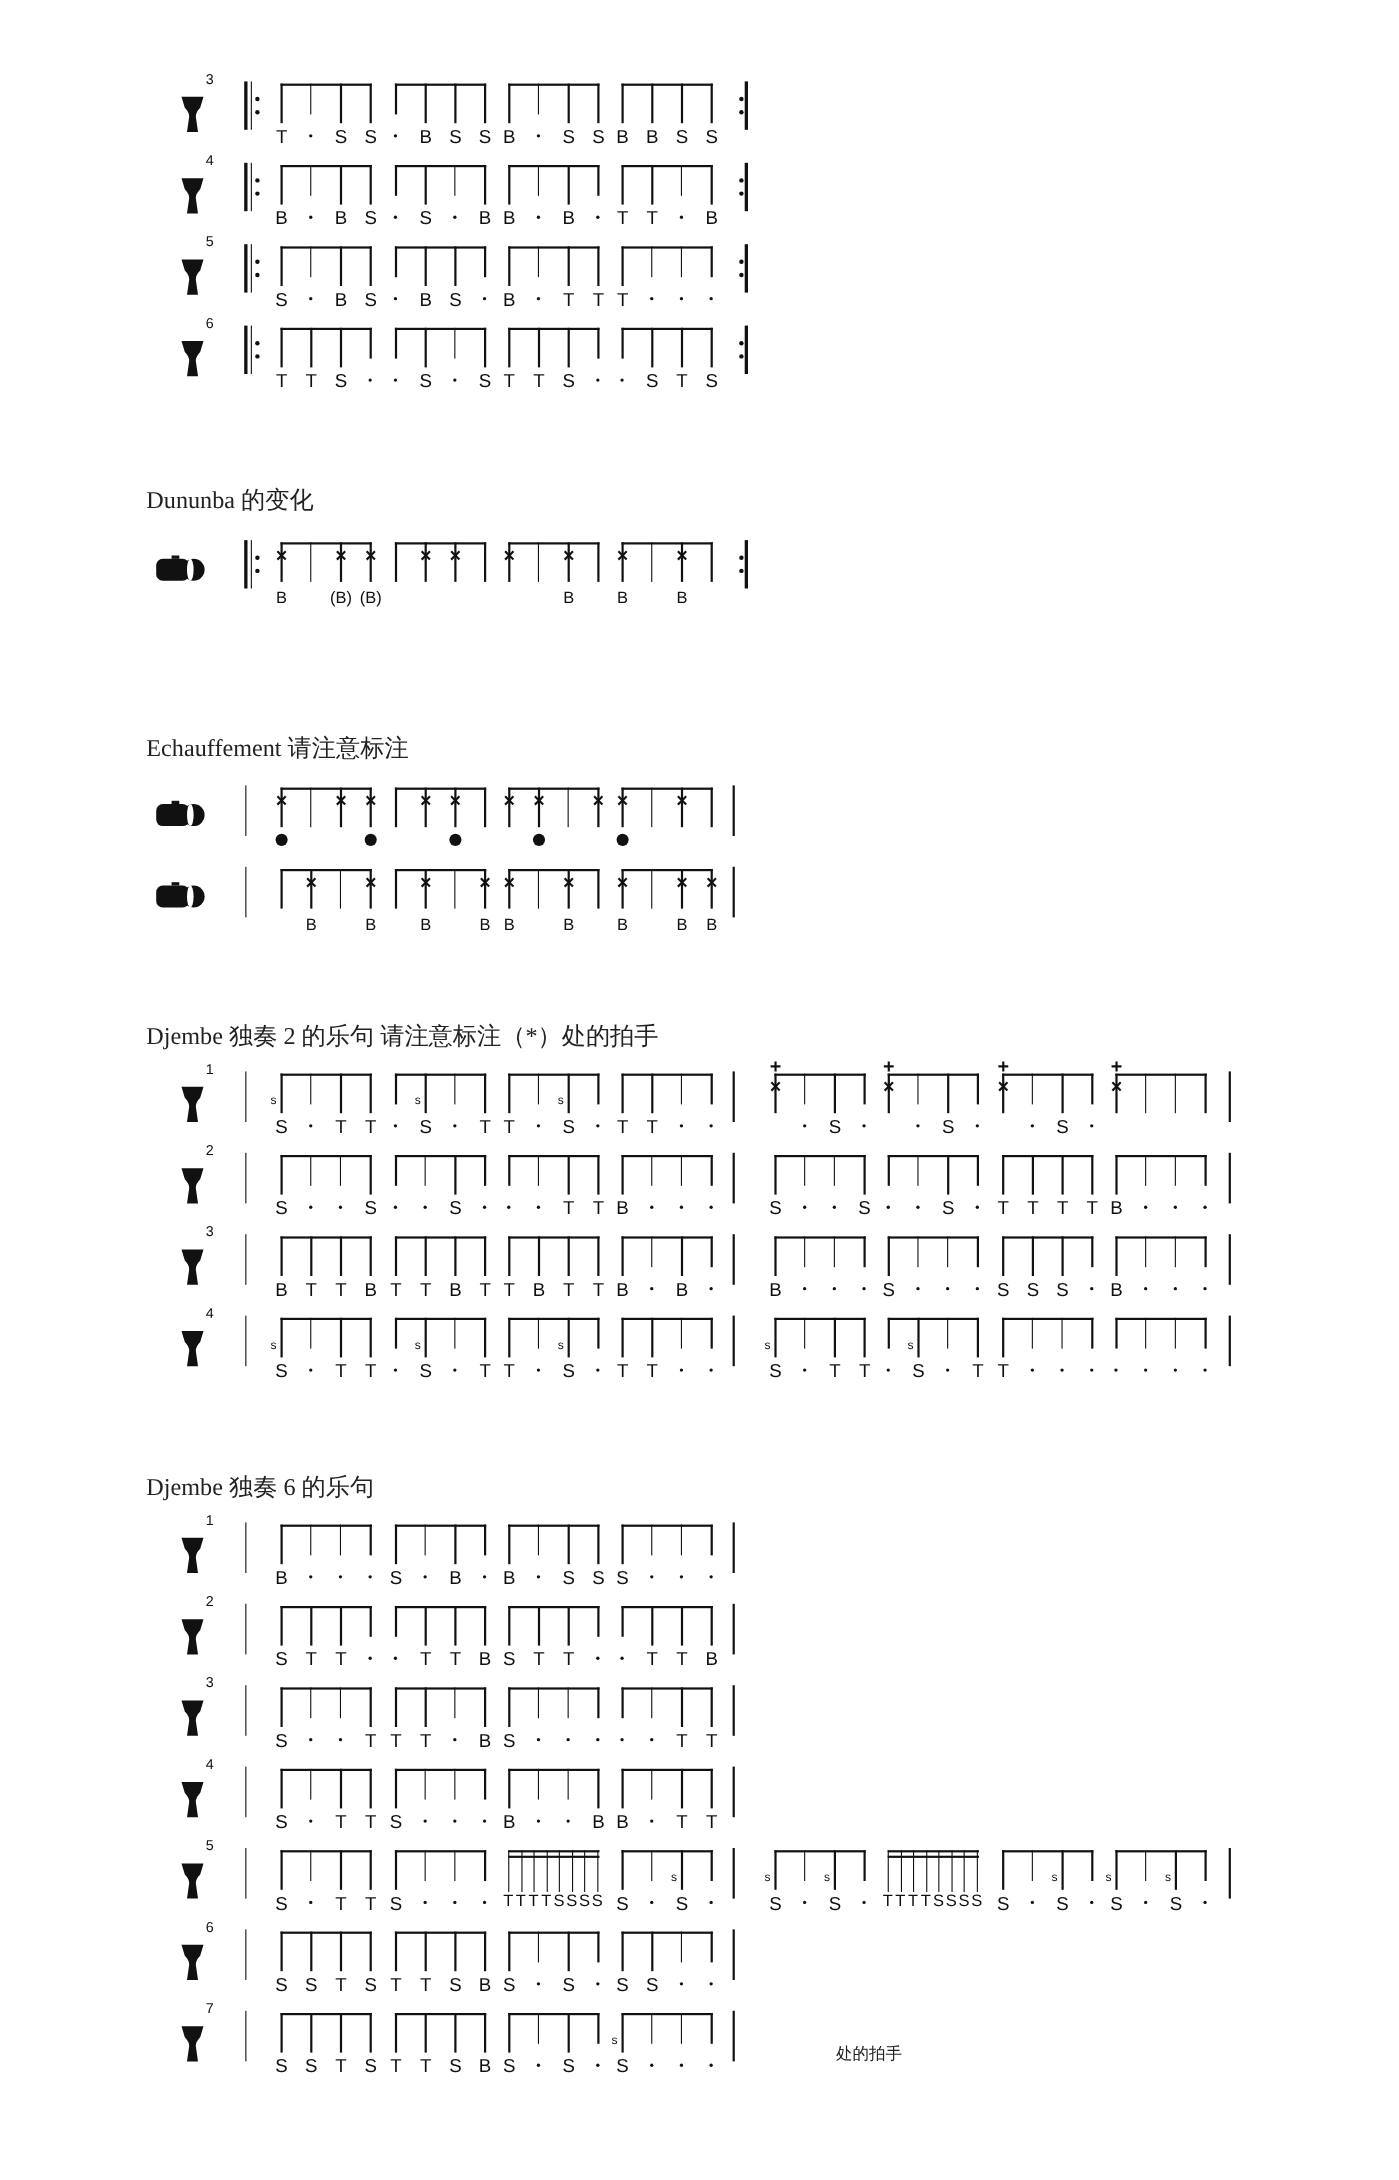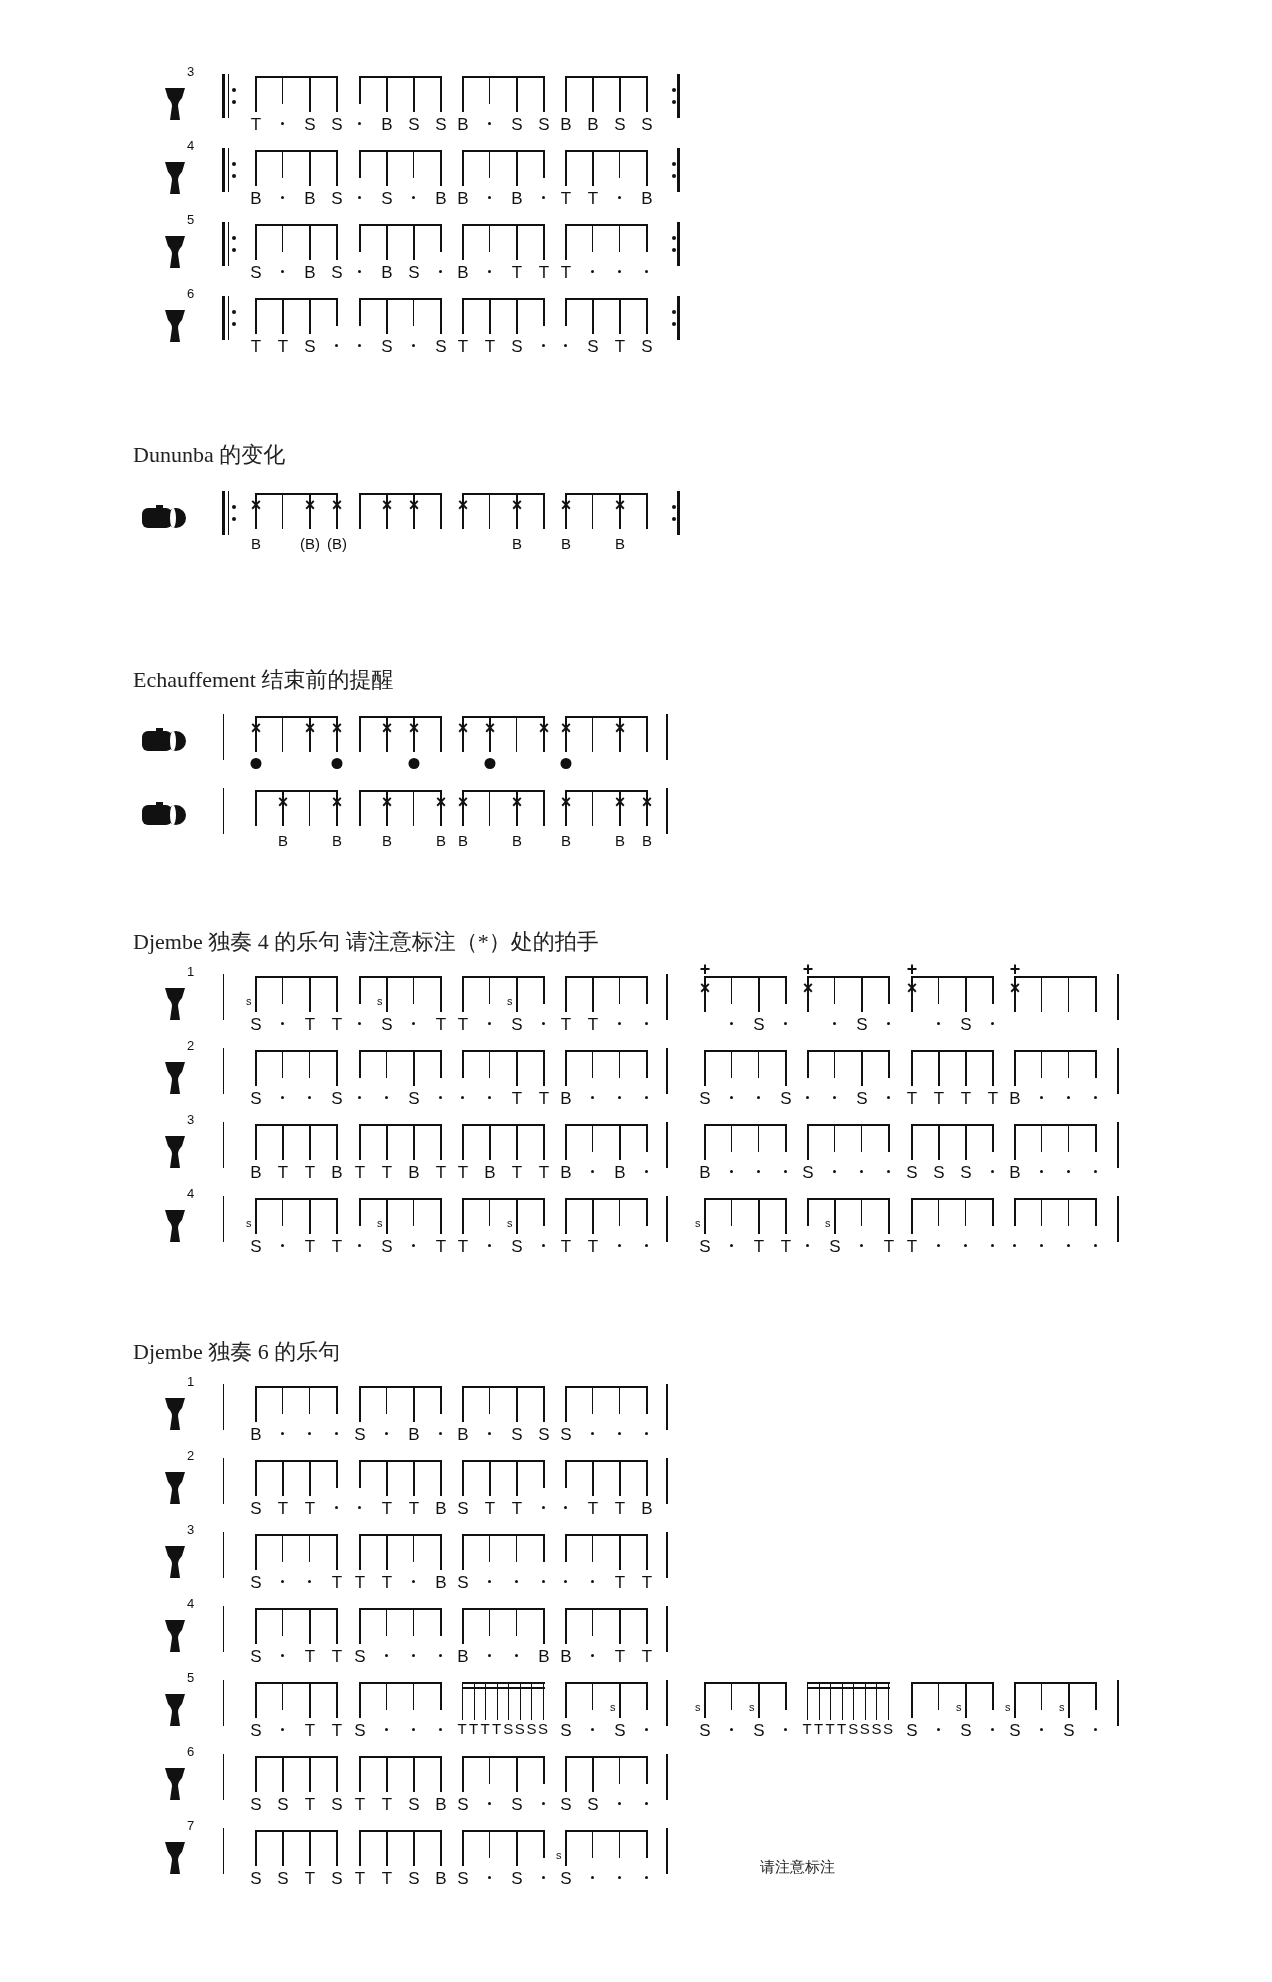--- a/index.html
+++ b/index.html
@@ -309,21 +309,21 @@
         <div class="stem thin" style="left: 27px; top: 0px; height: 36px;"></div>
         <div class="stem" style="left: 54px; top: 0px; height: 36px;"></div>
         <div class="xmark" style="left: 55px; top: 4px;">×</div>
         <div class="note" style="left: 55px; top: 42px; font-size: 15px;">B</div>
         <div class="stem" style="left: 81px; top: 0px; height: 36px;"></div>
       </div>
       <div class="rep-dot" style="left: 672px; top: 505px;"></div>
       <div class="rep-dot" style="left: 672px; top: 517px;"></div>
       <div class="bar" style="left: 677px; top: 491px; width: 3px; height: 44px;"></div>
     </div>
-    <div class="section-title" style="top: 665px;">Echauffement 结束前的提醒</div>
+    <div class="section-title" style="top: 665px;">Echauffement 请注意标注</div>
     <div class="row" style="top: 0px; height: 0px;">
       <div class="drum-icon" style="left: 138px; top: 726px;"><svg width="50" height="28" viewBox="0 0 50 28">
           <rect x="18" y="2" width="7" height="3" fill="#111"></rect>
           <rect x="4" y="5" width="30" height="20" rx="6" fill="#111"></rect>
           <ellipse cx="38" cy="15" rx="10" ry="10" fill="#111"></ellipse>
           <ellipse cx="35" cy="15" rx="3" ry="10" fill="#fff"></ellipse>
         </svg></div>
       <div class="bar" style="left: 223px; top: 714px; width: 1px; height: 46px;"></div>
       <div class="group" style="left: 255px; top: 716px; width: 81px;">
         <div class="beam" style="left: 0px; width: 83px;"></div>
@@ -419,21 +419,21 @@
         <div class="stem thin" style="left: 27px; top: 0px; height: 36px;"></div>
         <div class="stem" style="left: 54px; top: 0px; height: 36px;"></div>
         <div class="xmark" style="left: 55px; top: 4px;">×</div>
         <div class="note" style="left: 55px; top: 42px; font-size: 15px;">B</div>
         <div class="stem" style="left: 81px; top: 0px; height: 36px;"></div>
         <div class="xmark" style="left: 82px; top: 4px;">×</div>
         <div class="note" style="left: 82px; top: 42px; font-size: 15px;">B</div>
       </div>
       <div class="bar" style="left: 666px; top: 788px; width: 2px; height: 46px;"></div>
     </div>
-    <div class="section-title" style="top: 927px;">Djembe 独奏 4 的乐句 请注意标注（*）处的拍手</div>
+    <div class="section-title" style="top: 927px;">Djembe 独奏 2 的乐句 请注意标注（*）处的拍手</div>
     <div class="row" style="top: 0px; height: 0px;">
       <div class="drum-icon" style="left: 164px; top: 986px;"><svg width="22" height="36" viewBox="0 0 22 36">
           <path d="M1 2 H21 L18 12 Q14 16 14 20 L16 34 H6 L8 20 Q8 16 4 12 Z" fill="#111"></path>
         </svg></div>
       <div class="row-num" style="left: 187px; top: 964px;">1</div>
       <div class="bar" style="left: 223px; top: 974px; width: 1px; height: 46px;"></div>
       <div class="group" style="left: 255px; top: 976px; width: 81px;">
         <div class="beam" style="left: 0px; width: 83px;"></div>
         <div class="stem" style="left: 0px; top: 0px; height: 36px;"></div>
         <div class="flam" style="left: -9px; top: 20px;">s</div>
@@ -1253,13 +1253,13 @@
         <div class="stem thin" style="left: 27px; top: 0px; height: 28px;"></div>
         <div class="dot" style="left: 26px; top: 46px;"></div>
         <div class="stem thin" style="left: 54px; top: 0px; height: 28px;"></div>
         <div class="dot" style="left: 53px; top: 46px;"></div>
         <div class="stem" style="left: 81px; top: 0px; height: 28px;"></div>
         <div class="dot" style="left: 80px; top: 46px;"></div>
       </div>
       <div class="bar" style="left: 666px; top: 1828px; width: 2px; height: 46px;"></div>
     </div>
   </div>
-<div id="end-note" class="end-note" style="left:760px;top:1858px;">请注意标注</div>
+<div id="end-note" class="end-note" style="left:760px;top:1858px;">处的拍手</div>
 
 </body></html>

